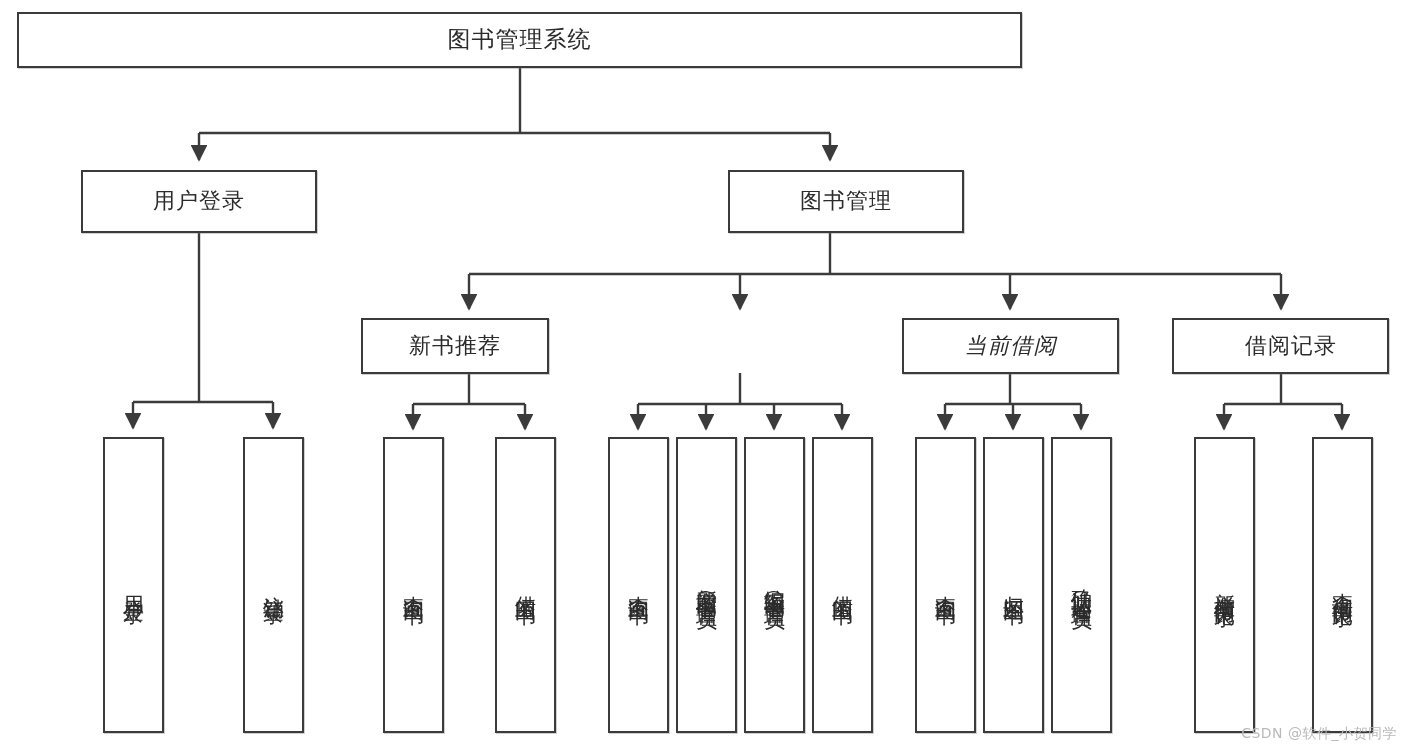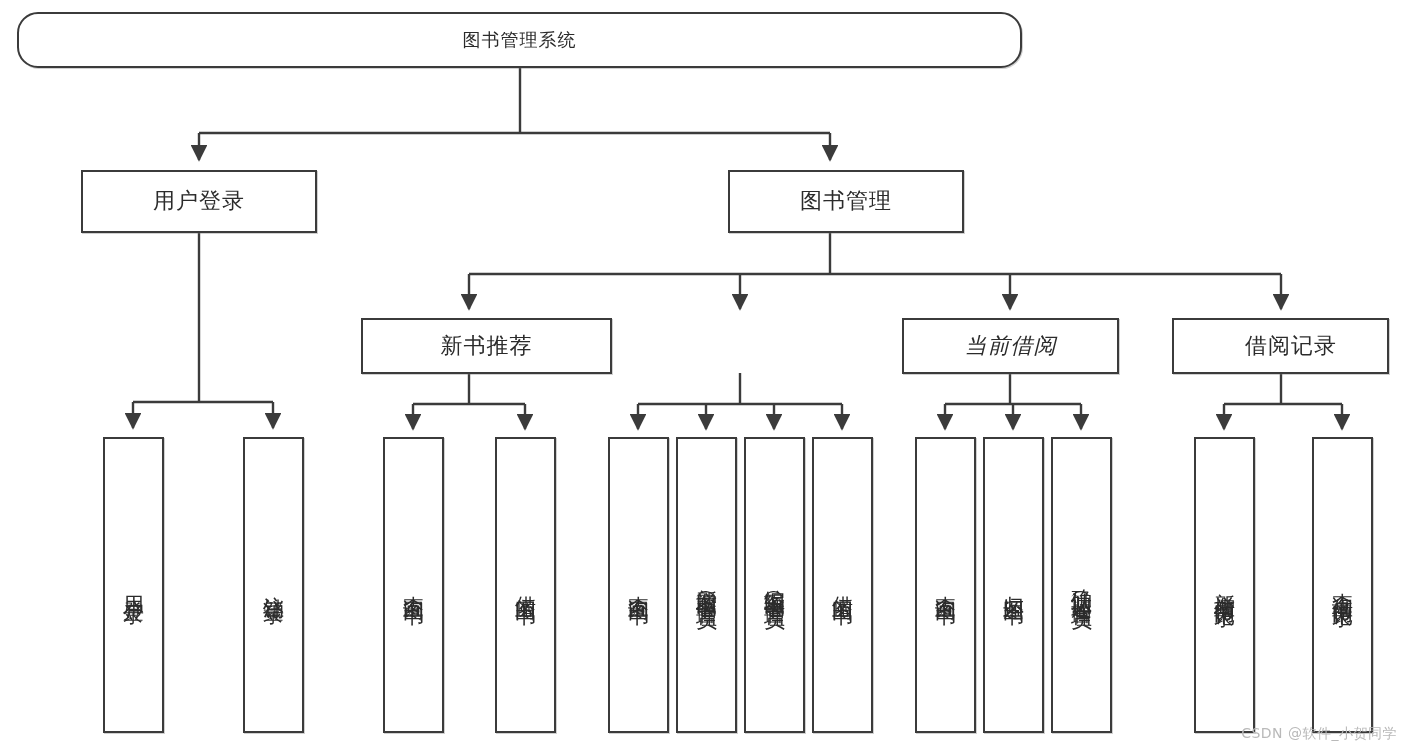--- a/index.html
+++ b/index.html
@@ -36,22 +36,21 @@
     color: #2b2b2b;
     box-shadow: 1px 1px 0 rgba(120,120,120,0.35);
   }
   .node.horiz {
     font-size: 22px;
     letter-spacing: 1px;
     line-height: 1.2;
     white-space: nowrap;
   }
   .node.root {
-    font-size: 18px;
-    border-radius: 21px;
+    font-size: 23px;
   }
   .node.vert {
     font-size: 21px;
     writing-mode: vertical-rl;
     text-orientation: upright;
     letter-spacing: 3px;
     line-height: 1.15;
     padding: 4px 0;
     text-align: center;
   }
@@ -131,21 +130,21 @@
     <span>图书管理系统</span>
   </div>
 
   <div class="node horiz" style="left:81px; top:170px; width:236px; height:63px;">
     <span>用户登录</span>
   </div>
   <div class="node horiz" style="left:712px; top:170px; width:236px; height:63px;margin-left:16px;">
     <span>图书管理</span>
   </div>
 
-  <div class="node horiz" style="left:361px; top:318px; width:251px; height:56px;">
+  <div class="node horiz" style="left:361px; top:318px; width:188px; height:56px;">
     <span>新书推荐</span>
   </div>
   <div class="node horiz" style="left:902px; top:318px; width:217px; height:56px;font-style:italic;">
     <span>当前借阅</span>
   </div>
   <div class="node horiz" style="left:1172px; top:318px; width:217px; height:56px;padding-left:21px;">
     <span>借阅记录</span>
   </div>
 
   <div class="node vert" style="left:103px; top:437px; width:61px; height:296px;">

